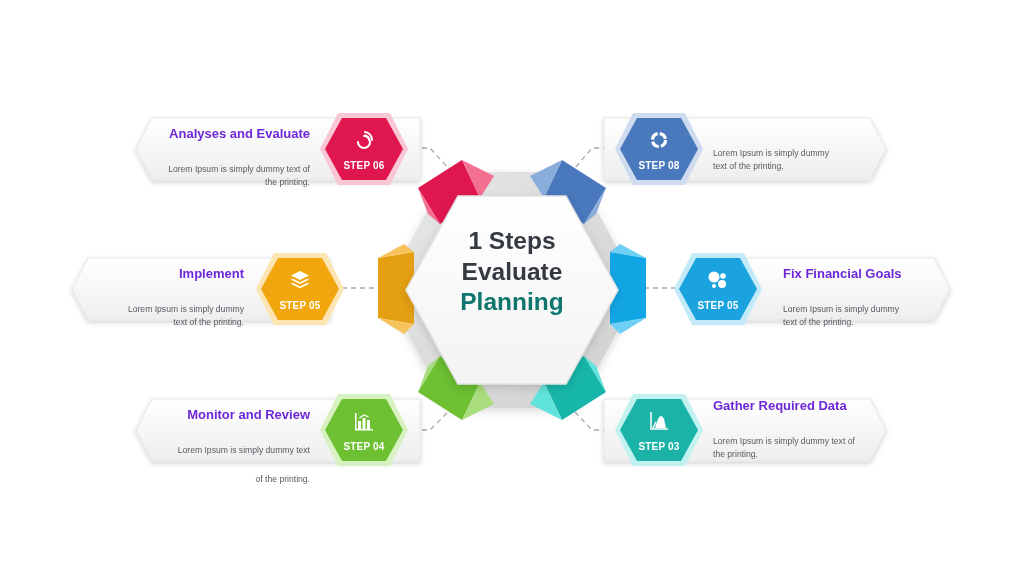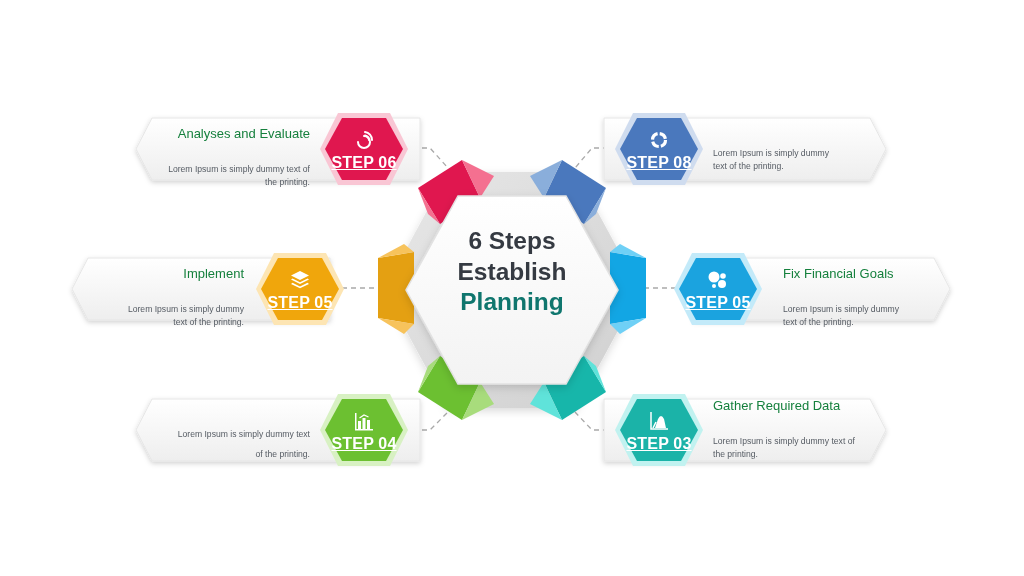--- a/index.html
+++ b/index.html
@@ -5,28 +5,28 @@
   html, body { margin: 0; padding: 0; }
   body {
     width: 1024px; height: 576px; position: relative; overflow: hidden;
     background: #ffffff;
     font-family: "Liberation Sans", "DejaVu Sans", sans-serif;
   }
   .stage { position: absolute; left: 0; top: 0; width: 1024px; height: 576px; }
   svg.diagram { position: absolute; left: 0; top: 0; }
 
   .label { position: absolute; width: 250px; }
-  .label .title { font-weight: normal; font-size: 13px; color: #15803d; line-height: 16px; }
+  .label .title { font-weight: bold; font-size: 13px; color: #6d28d9; line-height: 16px; }
   .label .desc { font-size: 8.6px; color: #555b63; line-height: 13px; margin-top: 21px; }
   .label.left { text-align: right; }
   .label.right { text-align: left; }
 
   .hexstep { position: absolute; width: 80px; height: 64px; text-align: center; color: #fff; }
   .hexstep .icon { position: absolute; left: 0; right: 0; top: 10px; height: 24px; display: flex; justify-content: center; align-items: center; }
-  .hexstep .step { position: absolute; left: 0; right: 0; top: 36px; font-weight: bold; font-size: 16px; letter-spacing: 0.2px; text-decoration: underline; }
+  .hexstep .step { position: absolute; left: 0; right: 0; top: 42px; font-weight: bold; font-size: 10px; letter-spacing: 0.2px; }
 
   .center-title { position: absolute; left: 430px; top: 226px; width: 164px; text-align: center; font-weight: bold; font-size: 24.5px; line-height: 30.5px; }
   .center-title .dark { color: #353a42; display: block; }
   .center-title .accent { color: #0f766e; display: block; }
 </style>
 </head>
 <body>
 
 <div class="stage">
 
@@ -117,22 +117,22 @@
 
       <polygon points="606,392 562,420 544,382 584,356" fill="#17b6aa"></polygon>
       <polygon points="606,392 584,356 596,366" fill="#5fe3da"></polygon>
       <polygon points="562,420 530,404 544,382" fill="#5fe3da"></polygon>
 
       <polygon points="458,196 566,196 618,290 566,384 458,384 406,290" fill="url(#innerGrad)" stroke="#e2e2e2" stroke-width="1.5" filter="url(#softshadow)"></polygon>
     </g>
   </svg>
 
   <div class="center-title">
-    <span class="dark">6 Steps</span>
-    <span class="dark">Establish</span>
+    <span class="dark">1 Steps</span>
+    <span class="dark">Evaluate</span>
     <span class="accent">Planning</span>
   </div>
 
   <div class="label left" style="left:60px; top:126px;">
     <div class="title">Analyses and Evaluate</div>
     <div class="desc">Lorem Ipsum is simply dummy text of</div>
     <div class="desc" style="margin-top:0">the printing.</div>
   </div>
   <div class="hexstep" style="left:324px; top:118px;">
     <div class="icon">
@@ -185,22 +185,23 @@
         <circle cx="8" cy="8" r="5.5"></circle>
         <circle cx="17" cy="7" r="2.8"></circle>
         <circle cx="16" cy="15" r="4"></circle>
         <circle cx="8" cy="17" r="2"></circle>
       </svg>
     </div>
     <div class="step">STEP 05</div>
   </div>
 
   <div class="label left" style="left:60px; top:407px;">
+    <div class="title">Monitor and Review</div>
     <div class="desc">Lorem Ipsum is simply dummy text</div>
-    <div class="desc" style="margin-top:7px">of the printing.</div>
+    <div class="desc" style="margin-top:16px">of the printing.</div>
   </div>
   <div class="hexstep" style="left:324px; top:399px;">
     <div class="icon">
       <svg width="22" height="22" viewBox="0 0 22 22" fill="#fff">
         <rect x="2" y="19" width="18" height="1.5"></rect>
         <rect x="2" y="3" width="1.5" height="17"></rect>
         <rect x="5" y="11" width="3" height="8"></rect>
         <rect x="9.5" y="8" width="3" height="11"></rect>
         <rect x="14" y="10" width="3" height="9"></rect>
         <polyline points="6.5,8 11,5 15.5,7" fill="none" stroke="#fff" stroke-width="1.2"></polyline>

